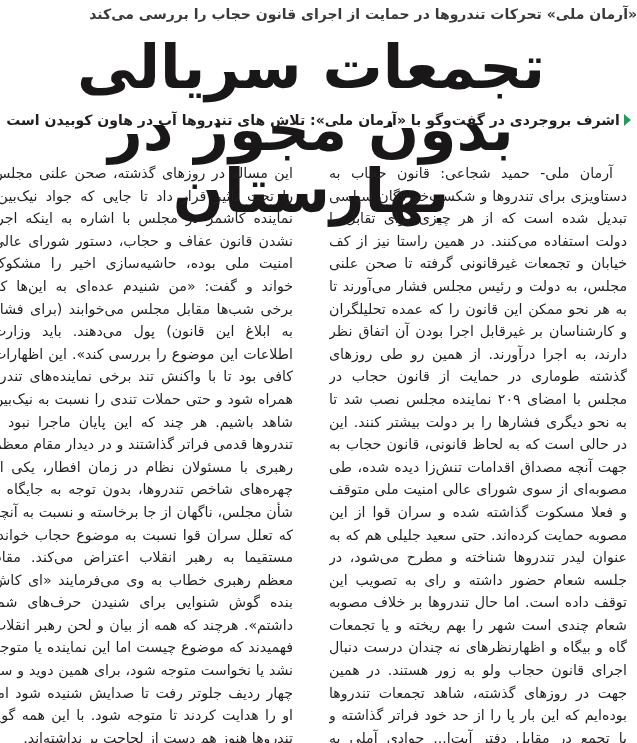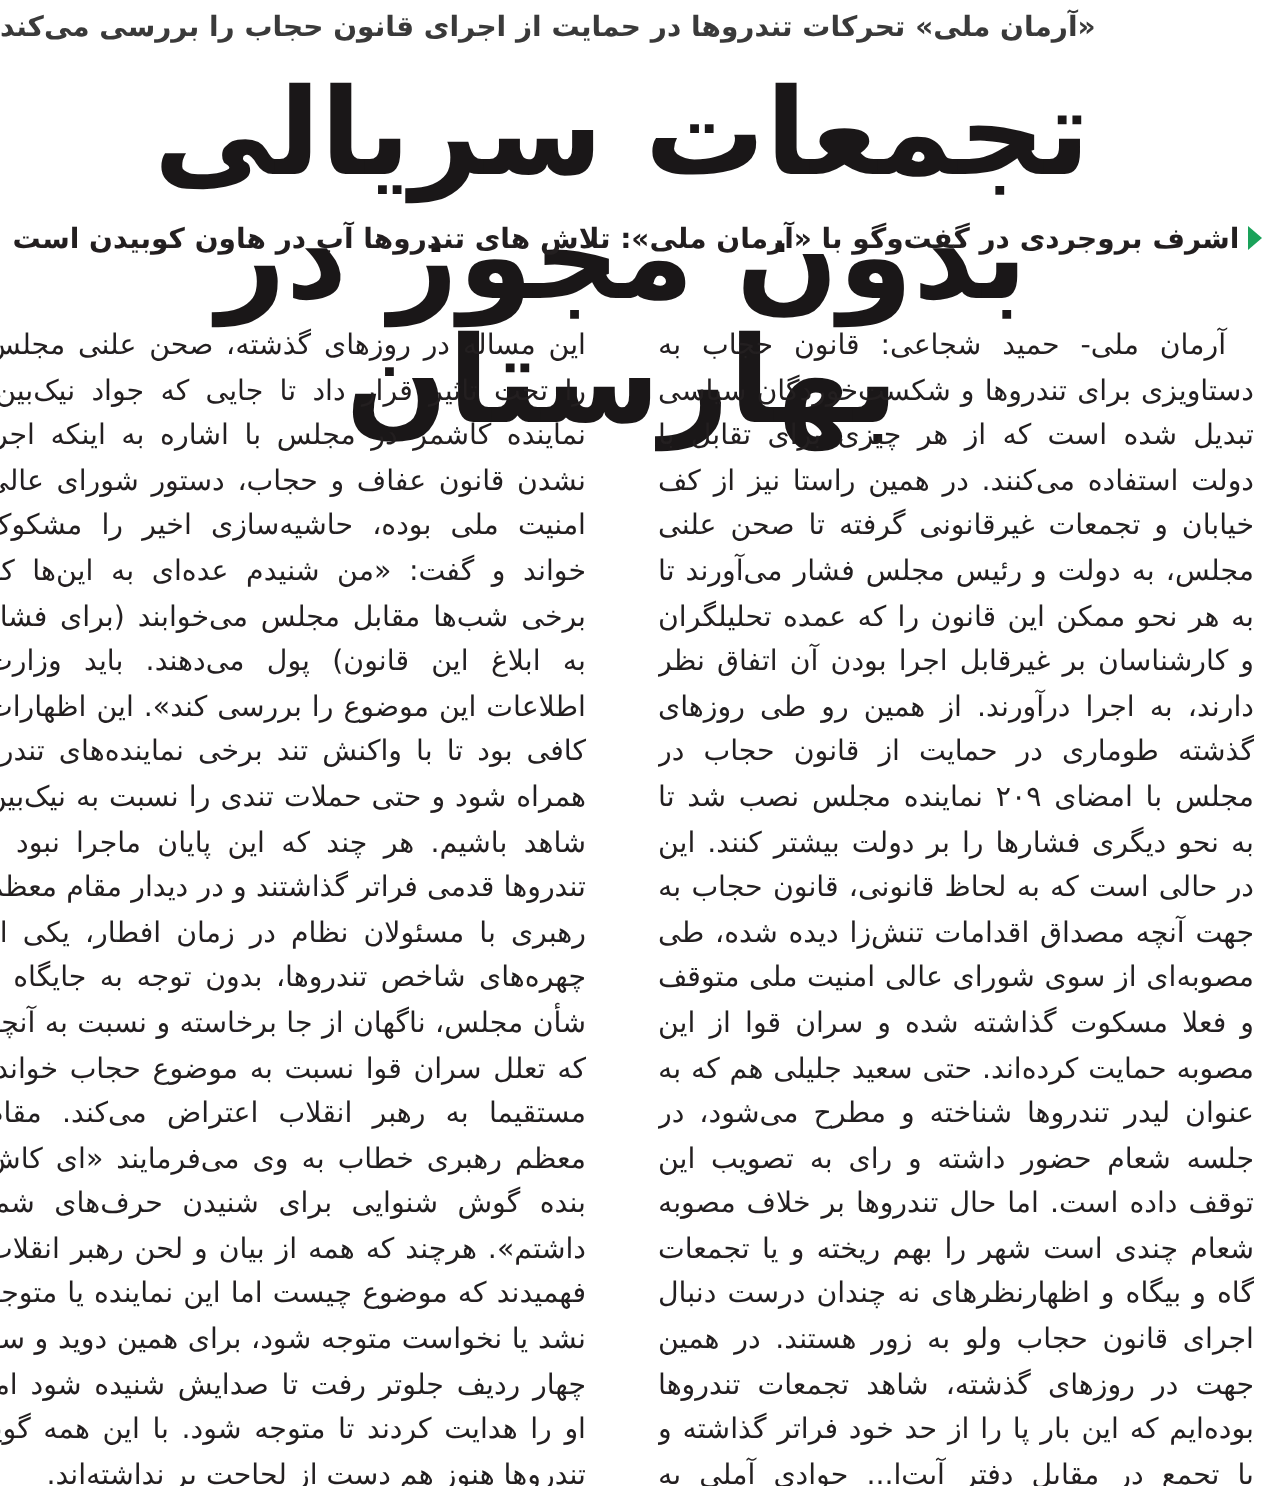--- a/index.html
+++ b/index.html
@@ -14,21 +14,21 @@
       position: relative;
       font-family: "DejaVu Sans", sans-serif;
       color: #231f20;
       direction: rtl;
     }
     .kicker {
       position: absolute;
       top: 4px;
       left: 0;
       width: 637px;
-      text-align: left;
+      text-align: right;
       font-size: 14px;
       font-weight: bold;
       color: #3a3a3a;
       line-height: 20px;
       letter-spacing: -0.4px;
     }
     .headline {
       position: absolute;
       top: 36px;
       left: 0;

